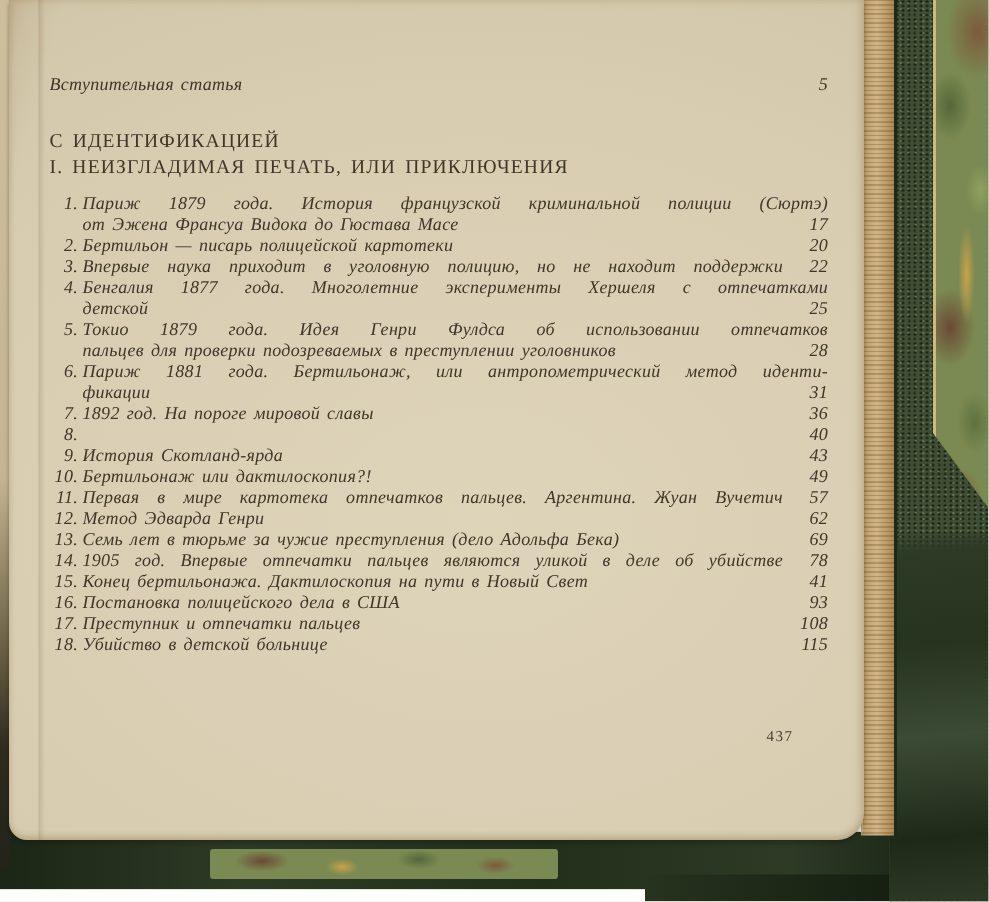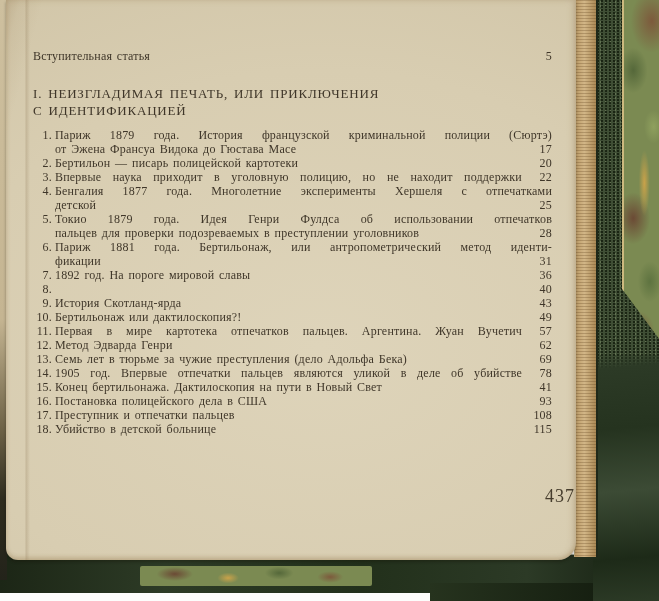--- a/index.html
+++ b/index.html
@@ -53,33 +53,33 @@
     background-color:#d8cdb1;
     background-image:
       linear-gradient(105deg,rgba(150,125,85,.30) 0px,rgba(150,125,85,.10) 14px,rgba(0,0,0,0) 36px),
       linear-gradient(90deg,rgba(0,0,0,0) 0 19px,rgba(125,100,65,.22) 20px,rgba(0,0,0,0) 24px),
       radial-gradient(120% 90% at 55% 62%,#ded4ba 0%,#d8cdb1 55%,#cec2a4 100%);
     box-shadow:0 2px 3px rgba(20,20,10,.35), inset 0 -2px 4px rgba(160,135,95,.45), inset -3px 0 6px rgba(150,125,85,.25);}
 
   
   .content{position:absolute;left:33px;top:49px;width:519px;color:#3f3629;
     font-size:12px;line-height:14px;letter-spacing:.2px;word-spacing:1.5px;}
-  .row{display:flex;align-items:flex-start;height:14px;white-space:nowrap;}
+  .row{display:flex;align-items:flex-start;height:14px;white-space:nowrap;font-style:italic;}
   .num{flex:0 0 19px;text-align:right;margin-right:3px;}
   .txt{flex:0 1 auto;white-space:nowrap;overflow:hidden;}
   .txt.fill{flex:1 1 auto;text-align:justify;text-align-last:justify;white-space:normal;height:14px;}
   .leader{flex:1 1 auto;min-width:12px;margin:0 5px 0 8px;
     background-image:radial-gradient(circle 1.2px at 2px 9px,#463d2d 98%,rgba(0,0,0,0) 100%);
     background-size:13.5px 14px;background-repeat:repeat;}
   .leader.wide{background-size:15px 14px;margin-left:76px;}
   .pg{flex:0 0 30px;text-align:right;}
   .heading{margin-top:22px;font-size:13px;line-height:17px;letter-spacing:.8px;word-spacing:2px;}
   .toc{margin-top:9px;}
-  .folio{position:absolute;left:529px;top:486px;width:46px;text-align:right;
-    color:#463d2d;font-size:18px;letter-spacing:1px;}
+  .folio{position:absolute;left:483px;top:486px;width:46px;text-align:right;
+    color:#463d2d;font-size:10px;letter-spacing:1px;}
 </style>
 </head>
 <body>
 
 <div class="photo">
 
   <div class="cover-bottom"></div>
   <div class="marble-bottom-strip"></div>
   <div class="leather-br"></div>
   <div class="right-band"></div>
@@ -91,22 +91,22 @@
   <div class="page"></div>
 
   <div class="content">
     <div class="row">
       <span class="txt">Вступительная статья</span>
       <span class="leader wide"></span>
       <span class="pg">5</span>
     </div>
 
     <div class="heading">
+      <div>С ИДЕНТИФИКАЦИЕЙ</div>
       <div>I. НЕИЗГЛАДИМАЯ ПЕЧАТЬ, ИЛИ ПРИКЛЮЧЕНИЯ</div>
-      <div>С ИДЕНТИФИКАЦИЕЙ</div>
     </div>
 
     <div class="toc">
         <div class="row">
           <span class="num">1.</span>
           <span class="txt fill">Париж 1879 года. История французской криминальной полиции (Сюртэ)</span>
         </div>
         <div class="row">
           <span class="num"></span>
           <span class="txt">от Эжена Франсуа Видока до Гюстава Масе</span>

